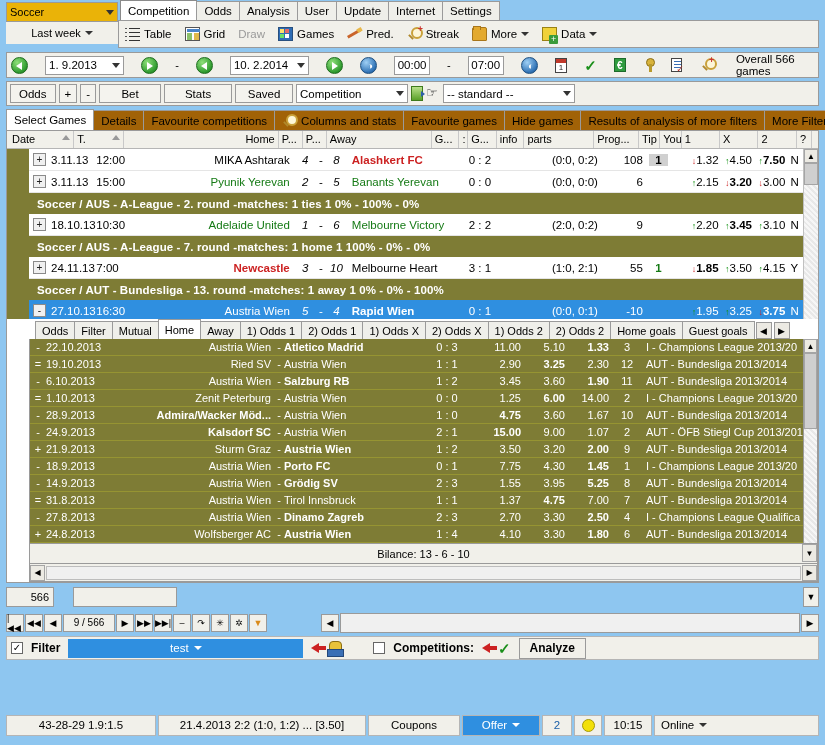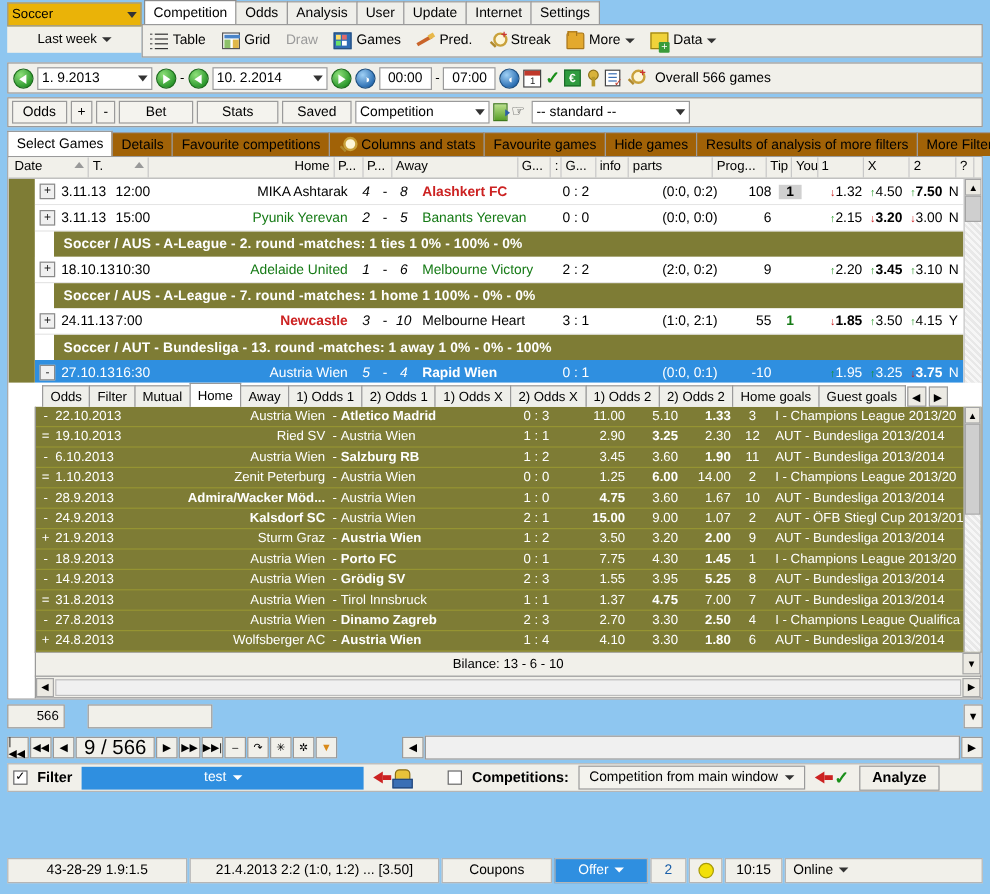--- a/index.html
+++ b/index.html
@@ -80,21 +80,21 @@
   .plusdot{position:absolute;right:-1px;top:-2px;color:#c33;font-size:9px;font-weight:bold;line-height:1;}
   .ico-more{background:#e3a92e;border:1px solid #a8761a;border-radius:2px 2px 1px 1px;}
   .ico-more::before{content:"";position:absolute;left:0;top:-2px;width:6px;height:3px;background:#e3a92e;border:1px solid #a8761a;border-bottom:none;}
   .ico-data{background:#f0d23a;border:1px solid #9a8214;}
   .ico-data::after{content:"+";position:absolute;right:-2px;bottom:-4px;color:#fff;background:#3a9b3a;font-size:9px;line-height:8px;width:9px;height:9px;text-align:center;border-radius:1px;}
   .caret { width:0;height:0;border-left:4px solid transparent;border-right:4px solid transparent;border-top:4px solid #333; }
 
   
   .datestrip {
     margin:4px 6px 0; border:1px solid #9a9a9a; background:#f1f0ea;
-    height:26px; display:flex; align-items:center; padding:0 4px; gap:3px;
+    height:26px; display:flex; align-items:center; padding:0 4px; gap:17px;
   }
   .grn-circ, .blu-circ {
     width:17px;height:17px;border-radius:50%;position:relative;flex:none;
   }
   .grn-circ{background:radial-gradient(circle at 35% 30%,#8fe07a,#2f9b2f 70%,#1d6b1d);border:1px solid #1c6b1c;}
   .blu-circ{background:radial-gradient(circle at 35% 30%,#9fd0f5,#2f72b5 70%,#1d4f80);border:1px solid #1d4f80;}
   .grn-circ i, .blu-circ i{
     position:absolute;left:5px;top:4px;width:0;height:0;
     border-top:4px solid transparent;border-bottom:4px solid transparent;border-left:6px solid #fff;
   }
@@ -151,21 +151,21 @@
   .gh { border-right:1px solid #c8c8c8; padding:2px 3px 0; overflow:hidden; white-space:nowrap; position:relative; }
   .gh .sortmark{ position:absolute; right:3px; top:4px; width:0;height:0;
     border-left:4px solid transparent;border-right:4px solid transparent;border-bottom:5px solid #999; }
   .gbody { flex:1; display:flex; overflow:hidden; position:relative; }
   .gcol-left { width:22px; background:#7e7c35; flex:none; }
   .grows { flex:1; overflow:hidden; }
   .grow { display:flex; height:22px; align-items:center; font-size:11.5px; background:#fff; border-bottom:1px solid #e5e5e5; }
   .grow.sel { background:#2f8fe0; color:#fff; }
   .ghdr-row {
     height:21px; background:#7e7c35; color:#fff; font-weight:bold; font-size:11.5px;
-    display:flex; align-items:center; padding-left:8px; letter-spacing:.1px;margin-left:16px;
+    display:flex; align-items:center; padding-left:8px; letter-spacing:.1px;
   }
   .expbtn {
     width:13px;height:13px;border:1px solid #8a8a8a;background:#f0f0f0;
     display:flex;align-items:center;justify-content:center;font-size:10px;line-height:1;flex:none;margin-left:4px;color:#222;
   }
   .c-date{width:52px;padding-left:5px;}
   .c-time{width:54px;}
   .c-home{width:172px;text-align:right;padding-right:4px;}
   .c-ph{width:26px;text-align:center;font-style:italic;}
   .c-dash{width:10px;text-align:center;}
@@ -212,21 +212,21 @@
   .bilance{background:#f1f0ea;border:1px solid #9a9a9a;border-top:none;height:20px;display:flex;align-items:center;justify-content:center;font-size:11px;position:relative;}
   .bilance .sbtn{position:absolute;right:0;top:0;width:15px;height:18px;}
   .hscroll{height:18px;background:#f1f0ea;border:1px solid #9a9a9a;border-top:none;display:flex;align-items:center;}
   .hthumb{flex:1;background:#f0f0f0;border:1px solid #bdbdbd;height:14px;margin:0 1px;}
 
   
   .statrow{margin:3px 6px 4px;height:22px;display:flex;align-items:center;gap:19px;}
   .scell{height:20px;border:1px solid #9a9a9a;background:#f1f0ea;display:flex;align-items:center;font-size:11px;padding:0 4px;}
   .navrow{margin:2px 6px 0;height:21px;display:flex;align-items:center;gap:1px;}
   .nbtn{width:18px;height:18px;border:1px solid #9a9a9a;background:#f1f0ea;display:flex;align-items:center;justify-content:center;font-size:9px;}
-  .npos{height:18px;min-width:52px;border:1px solid #9a9a9a;background:#f1f0ea;display:flex;align-items:center;justify-content:center;font-size:17px;padding:0 6px;}
+  .npos{height:18px;min-width:52px;border:1px solid #9a9a9a;background:#f1f0ea;display:flex;align-items:center;justify-content:center;font-size:10px;padding:0 6px;}
   .filterbar{margin:3px 6px 0;height:24px;display:flex;align-items:center;gap:8px;background:#f1f0ea;border:1px solid #b5b5b5;padding:0 4px;}
   .cbx{width:12px;height:12px;border:1px solid #666;background:#fff;display:flex;align-items:center;justify-content:center;font-size:10px;line-height:1;}
   .bluebar{flex:none;width:235px;height:19px;background:#2f8fe0;color:#fff;display:flex;align-items:center;justify-content:center;gap:5px;font-size:11.5px;}
   .arrow-left-red{width:0;height:0;border-top:5px solid transparent;border-bottom:5px solid transparent;border-right:8px solid #cc2222;position:relative;}
   .arrow-left-red::after{content:"";position:absolute;left:8px;top:-2px;width:7px;height:4px;background:#cc2222;}
   .ico-joker{width:16px;height:16px;position:relative;}
   .ico-joker::before{content:"";position:absolute;left:2px;top:1px;width:11px;height:9px;background:#e8c23a;border:1px solid #8a6d14;border-radius:4px 4px 0 0;}
   .ico-joker::after{content:"";position:absolute;left:0;top:9px;width:15px;height:6px;background:#3a6fb5;border:1px solid #23477a;}
   .footbar{position:absolute;left:6px;right:6px;bottom:9px;height:22px;display:flex;align-items:center;gap:2px;}
   .fcell{height:21px;border:1px solid #b5b5b5;background:#f1f0ea;display:flex;align-items:center;font-size:11.5px;padding:0 6px;}
@@ -772,24 +772,20 @@
     <span style="font-weight:bold;font-size:12px">Filter</span>
     <span class="bluebar">
       <span>test</span>
       <span class="caret" style="border-top-color:#fff"></span>
     </span>
     <span class="arrow-left-red"></span>
     <span class="ico-joker"></span>
     <span style="width:14px"></span>
     <span class="cbx"></span>
     <span style="font-weight:bold;font-size:12px">Competitions:</span>
-    <span class="fbtn" style="height:20px;padding:0 8px;gap:6px">
-      <span>Competition from main window</span>
-      <span class="caret"></span>
-    </span>
     <span class="arrow-left-red"></span>
     <span class="ico-check">✓</span>
     <span class="analyze">Analyze</span>
   </div>
 
   <div class="footbar">
     <span class="fcell" style="width:150px;justify-content:center">43-28-29  1.9:1.5</span>
     <span class="fcell" style="width:208px;justify-content:center">21.4.2013 2:2 (1:0, 1:2) ... [3.50]</span>
     <span class="fcell" style="width:92px;justify-content:center">Coupons</span>
     <span class="fcell blue" style="width:78px">

